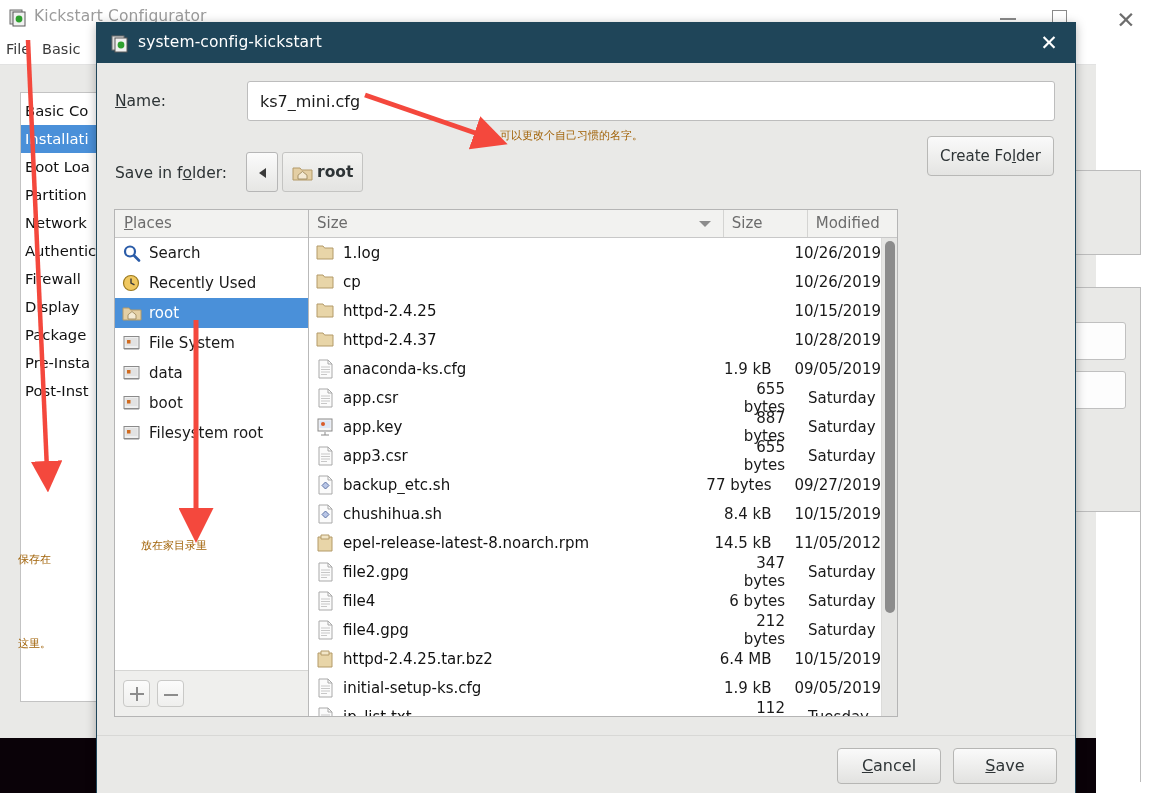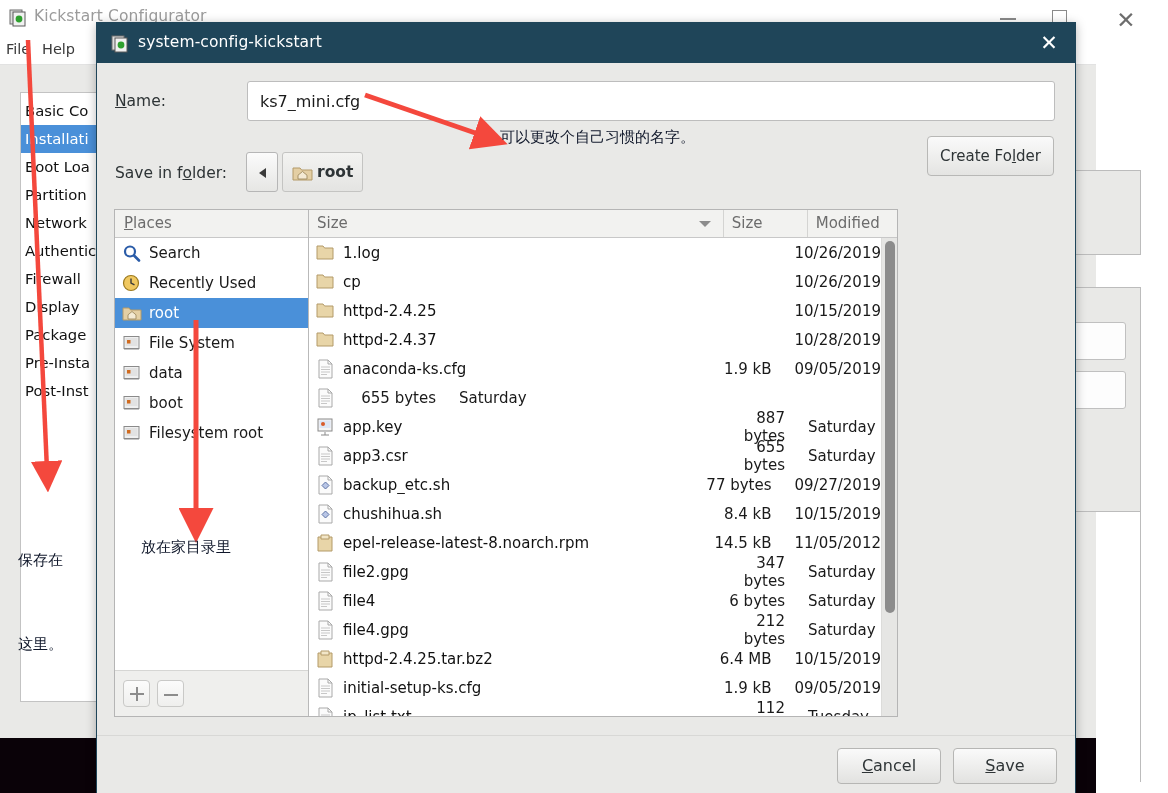--- a/index.html
+++ b/index.html
@@ -140,21 +140,21 @@
   .dlg-foot { position:absolute; left:0; top:712px; width:978px; height:58px; background:#e9e9e7;
               border-top:1px solid #d8d8d6; }
   .fbtn { position:absolute; top:12px; height:36px; background:linear-gradient(#fafafa,#e2e2e0);
           border:1px solid #b6b6b4; border-radius:4px; font-size:16px; color:#2e3436; }
   .fbtn span { display:block; text-align:center; line-height:34px; }
   .fbtn u { text-decoration:underline; }
   .btn-cancel { left:740px; width:104px; }
   .btn-save   { left:856px; width:104px; }
 
   
-  .anno { position:absolute; color:#0f172a; font-size:15px; white-space:pre;
+  .anno { position:absolute; color:#a16207; font-size:11px; white-space:pre;
           font-family:"DejaVu Sans","Liberation Sans",sans-serif; }
   .anno-1 { left:500px; top:128px; }
   .anno-2 { left:18px; top:490px; line-height:28px; }
   .anno-3 { left:141px; top:538px; }
   svg.overlay { position:absolute; left:0; top:0; width:1168px; height:793px;
                 pointer-events:none; }
 </style>
 </head>
 <body>
 
@@ -167,21 +167,21 @@
         <rect x="5" y="4" width="12" height="14" fill="#f1f1f1" stroke="#5a5a5a"></rect>
         <circle cx="11" cy="11" r="3.4" fill="#2fa02f"></circle>
       </svg>
       <div class="bg-title-text">Kickstart Configurator</div>
       <div class="bg-min"></div>
       <div class="bg-max"></div>
       <div class="bg-close">✕</div>
     </div>
     <div class="bg-menubar">
       <div class="bg-menu-item bg-menu-file">File</div>
-      <div class="bg-menu-item bg-menu-help">Help</div>
+      <div class="bg-menu-item bg-menu-help">Basic</div>
     </div>
     <div class="bg-body">
       <div class="bg-sidebar" id="bg-sidebar">
           <div class="bg-side-item" style="top: 4px;">Basic Co</div>
           <div class="bg-side-item sel" style="top: 32px;">Installati</div>
           <div class="bg-side-item" style="top: 60px;">Boot Loa</div>
           <div class="bg-side-item" style="top: 88px;">Partition</div>
           <div class="bg-side-item" style="top: 116px;">Network</div>
           <div class="bg-side-item" style="top: 144px;">Authentic</div>
           <div class="bg-side-item" style="top: 172px;">Firewall </div>
@@ -360,20 +360,21 @@
               <span class="fmod">09/05/2019</span>
             </div>
             <div class="frow">
               <svg class="ic" viewBox="0 0 18 20">
                 <path d="M3 1 L12 1 L16 5 L16 19 L3 19 Z" fill="#fbfbfb" stroke="#a9a9a9" stroke-width="1"></path>
                 <path d="M12 1 L12 5 L16 5" fill="none" stroke="#a9a9a9"></path>
                 <g stroke="#c7c7c7" stroke-width="1">
                   <path d="M5 8h9M5 10.5h9M5 13h9M5 15.5h6"></path>
                 </g>
               </svg>
+              <span class="fname">app.csr</span>
               <span class="fsize">655 bytes</span>
               <span class="fmod">Saturday</span>
             </div>
             <div class="frow">
               <svg class="ic" viewBox="0 0 18 20">
                 <rect x="2" y="2" width="14" height="12" fill="#f5f5f5" stroke="#8a8a8a"></rect>
                 <rect x="3.5" y="3.5" width="11" height="7.5" fill="#dde6f5"></rect>
                 <circle cx="7" cy="7" r="2" fill="#d85c2a"></circle>
                 <path d="M9 15 L9 18 M5 18 h8" stroke="#8a8a8a" stroke-width="1" fill="none"></path>
               </svg>

